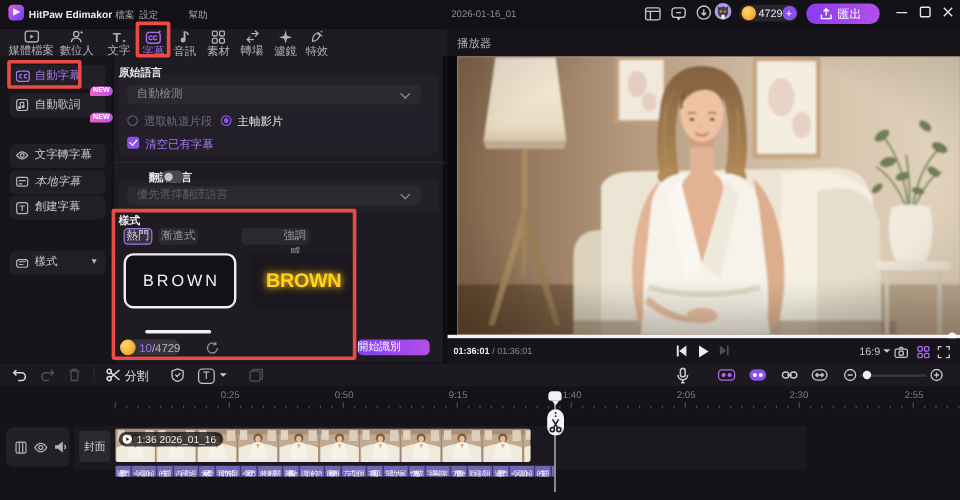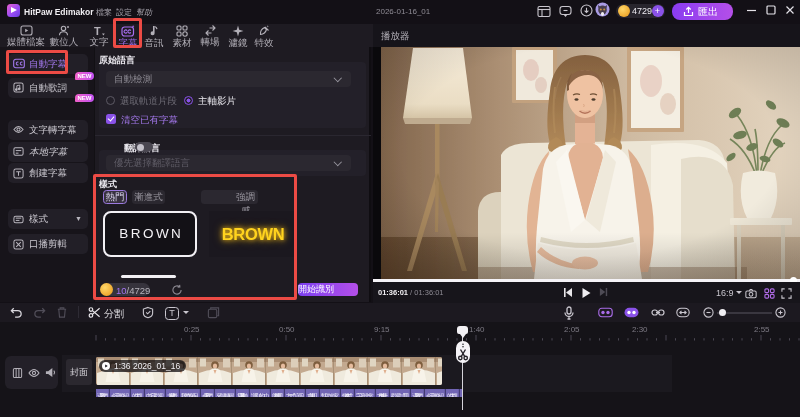--- a/index.html
+++ b/index.html
@@ -76,21 +76,21 @@
 </style>
 </head>
 <body>
 <div id="app">
 
   <div id="titlebar">
     <div id="logo"></div>
     <div id="apptitle">HitPaw Edimakor</div>
     <div class="menuitem" style="left:96px;">檔案</div>
     <div class="menuitem" style="left:116px;">設定</div>
-    <div class="menuitem" style="left:136px;font-style:italic;">幫助</div>
+    <div class="menuitem" style="left:157px;">幫助</div>
     <div id="datetxt">2026-01-16_01</div>
     <svg class="ic" style="left:537px;top:5px" width="14" height="13" viewBox="0 0 14 13" fill="none" stroke="#c9c6ce" stroke-width="1.1">
         <rect x="1" y="1.5" width="12" height="10" rx="1.5"></rect>
         <line x1="1" y1="4.5" x2="13" y2="4.5"></line>
         <line x1="5" y1="4.5" x2="5" y2="11.5"></line>
       </svg>
     <svg class="ic" style="left:559px;top:5px" width="13" height="13" viewBox="0 0 13 13" fill="none" stroke="#c9c6ce" stroke-width="1.1">
         <rect x="1" y="1.5" width="11" height="8" rx="2.5"></rect>
         <line x1="4.5" y1="5.5" x2="8.5" y2="5.5"></line>
         <path d="M4.5 9.5L6.5 12l2-2.5" fill="#c9c6ce" stroke="none"></path>
@@ -235,26 +235,20 @@
         </svg>
       <span class="tx">創建字幕</span></div>
     <div class="sideitem" style="top:162px;">
       <svg width="11" height="11" viewBox="0 0 12 12" fill="none" stroke="#b9b6be" stroke-width="1.1">
           <rect x="1" y="2.5" width="10" height="7" rx="2"></rect>
           <line x1="3" y1="4.5" x2="9" y2="4.5"></line>
           <line x1="3" y1="7" x2="7" y2="7"></line>
         </svg>
       <span class="tx">樣式</span>
       <span style="position:absolute;right:6px;top:0px;font-size:7px;color:#b9b6be;">▼</span></div>
-    <div class="sideitem" style="top:187px;">
-      <svg width="11" height="11" viewBox="0 0 12 12" fill="none" stroke="#b9b6be" stroke-width="1.1">
-          <rect x="1" y="1" width="10" height="10" rx="2"></rect>
-          <path d="M3.5 3.5l5 5M8.5 3.5l-5 5"></path>
-        </svg>
-      <span class="tx">口播剪輯</span></div>
   </div>
 
   <div id="midpanel">
     <div style="position:absolute;left:4px;top:15px;width:267px;height:66px;background:#232029;border-radius:4px;"></div>
     <div style="position:absolute;left:4px;top:103px;width:267px;height:26px;background:#232029;border-radius:4px;"></div>
     <div class="lbl" style="left:4px;top:7px;">原始語言</div>
     <div class="dropdown" style="top:24px;">自動檢測<span class="chev"></span></div>
     <div class="radio" style="left:11px;top:49px;border:1.3px solid #5c5964;"></div>
     <div class="rlabel" style="left:25px;top:48px;color:#6e6b75;">選取軌道片段</div>
     <div class="radio" style="left:89px;top:49px;border:1.5px solid #8a52e8;background:radial-gradient(circle,#8a52e8 0 1.8px,transparent 2.2px);"></div>
@@ -516,21 +510,21 @@
           <circle cx="6" cy="6" r="5"></circle>
           <path d="M3.8 6h4.4M6 3.8v4.4"></path>
         </svg>
     </div>
     <div id="ruler">
       <div class="rlbl" style="left:184px;">0:25</div>
       <div class="rlbl" style="left:279px;">0:50</div>
       <div class="rlbl" style="left:374px;">9:15</div>
       <div class="rlbl" style="left:469px;">1:40</div>
       <div class="rlbl" style="left:564px;">2:05</div>
-      <div class="rlbl" style="left:632px;">2:30</div>
+      <div class="rlbl" style="left:658px;">2:30</div>
       <div class="rlbl" style="left:754px;">2:55</div>
       <svg style="position:absolute;left:0;top:13px;" width="800" height="8"></svg>
       <svg id="ticks" style="position:absolute;left:0;top:13px;" width="800" height="8">
           <g stroke="#4a4752" stroke-width="1">
             <line x1="96" y1="0" x2="96" y2="5.5"></line>
             <line x1="105.5" y1="3.2" x2="105.5" y2="5.5"></line>
             <line x1="115" y1="3.2" x2="115" y2="5.5"></line>
             <line x1="124.5" y1="3.2" x2="124.5" y2="5.5"></line>
             <line x1="134" y1="3.2" x2="134" y2="5.5"></line>
             <line x1="143.5" y1="3.2" x2="143.5" y2="5.5"></line>

